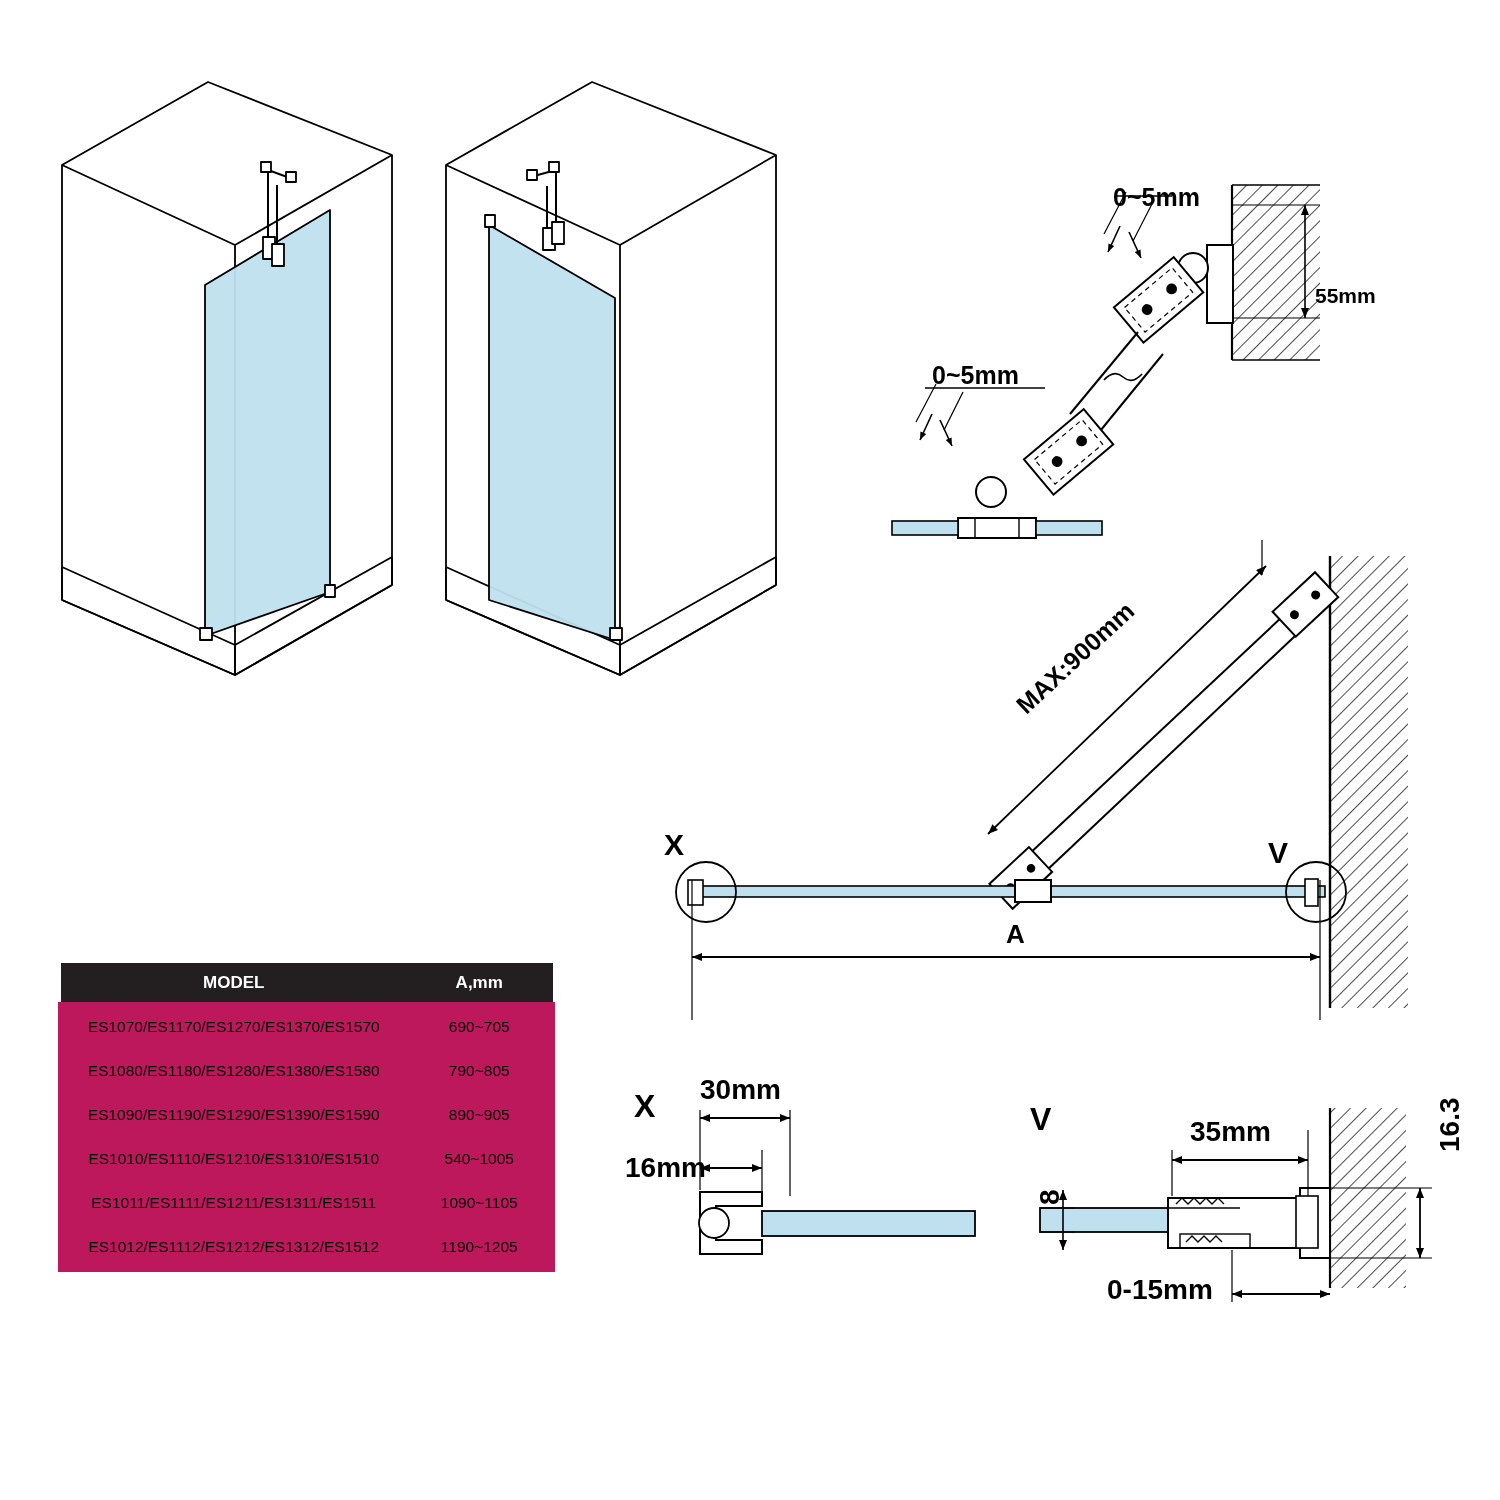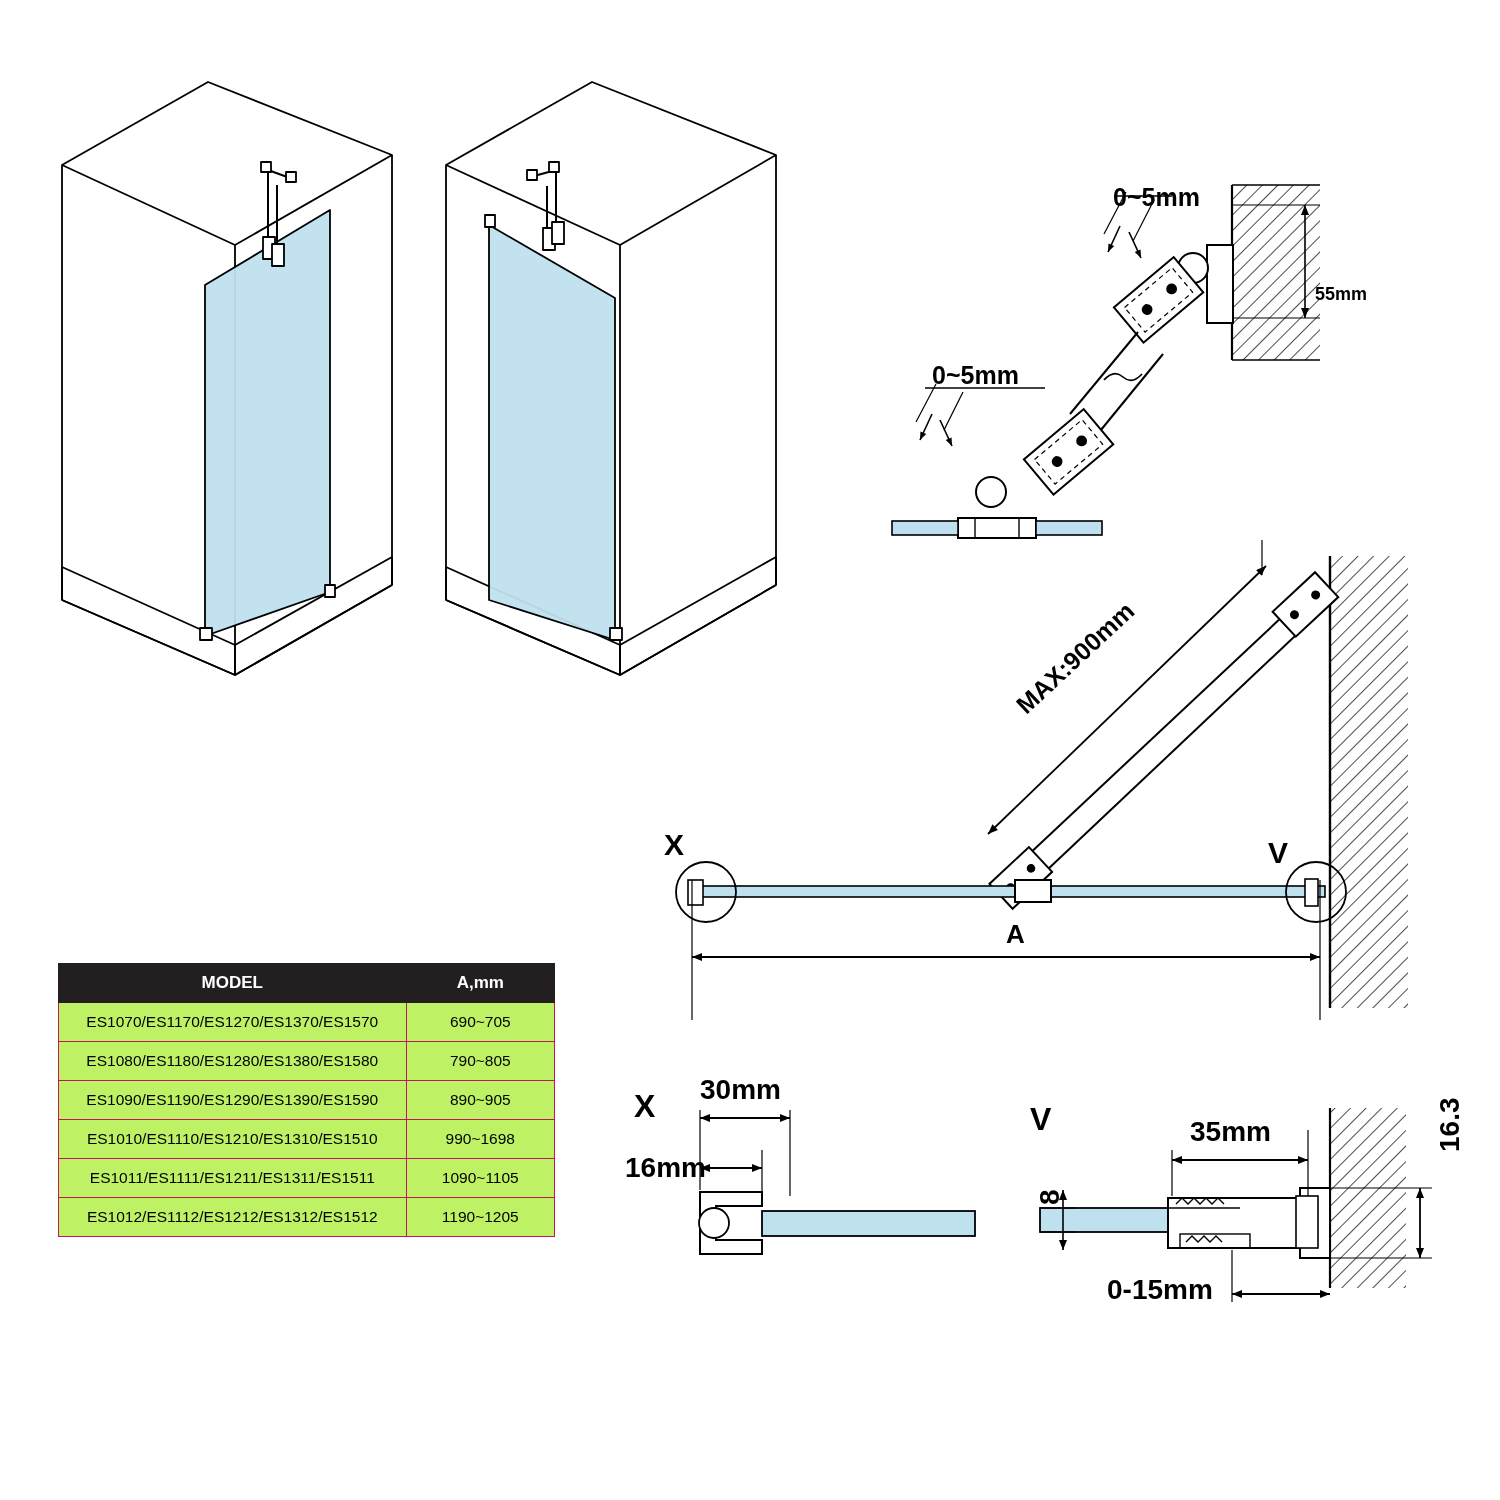--- a/index.html
+++ b/index.html
@@ -48,25 +48,25 @@
   #spec-table th {
     background: #231f20;
     color: #ffffff;
     font-weight: bold;
     font-size: 17px;
     padding: 9px 20px;
     border: 1px solid #231f20;
     text-align: center;
   }
   #spec-table td {
-    border: 1px solid #be185d;
+    border: 6px solid #be185d;
     padding: 8px 4px;
     text-align: center;
     color: #000;
-    background: #bef264;
+    background: #be185d;
     height: 22px;
   }
   #spec-table td.model {
     text-align: center;
     font-size: 15.5px;
   }
   #spec-table col.c1 { width: 348px; }
   #spec-table col.c2 { width: 149px; }
 </style>
 </head>
@@ -276,21 +276,21 @@
 
       <line x1="1232" y1="1294" x2="1330" y2="1294" stroke="#000" stroke-width="1.8" marker-start="url(#arrStart)" marker-end="url(#arrEnd)"></line>
       <line x1="1232" y1="1250" x2="1232" y2="1302" stroke="#000" stroke-width="1.2"></line>
     </g>
   </svg>
 
   <div class="lbl" style="left:1113px; top:185px; font-size:25px;">0~5mm</div>
 
   <div class="lbl" style="left:932px; top:363px; font-size:25px;">0~5mm</div>
 
-  <div class="lbl" style="left:1315px; top:285px; font-size:18px;">55mm</div>
+  <div class="lbl" style="left:1315px; top:285px; font-size:21px;">55mm</div>
 
   <div class="lbl" style="left:1012px; top:700px; font-size:25px; transform:rotate(-43deg); transform-origin:left top;">MAX:900mm</div>
 
   <div class="lbl" style="left:1006px; top:921px; font-size:26px;">A</div>
 
   <div class="lbl" style="left:664px; top:830px; font-size:30px;">X</div>
 
   <div class="lbl" style="left:1268px; top:838px; font-size:30px;">V</div>
 
   <div class="lbl" style="left:634px; top:1090px; font-size:32px;">X</div>
@@ -328,21 +328,21 @@
       <tr>
         <td class="model">ES1080/ES1180/ES1280/ES1380/ES1580</td>
         <td>790~805</td>
       </tr>
       <tr>
         <td class="model">ES1090/ES1190/ES1290/ES1390/ES1590</td>
         <td>890~905</td>
       </tr>
       <tr>
         <td class="model">ES1010/ES1110/ES1210/ES1310/ES1510</td>
-        <td>990~1698</td>
+        <td>540~1005</td>
       </tr>
       <tr>
         <td class="model">ES1011/ES1111/ES1211/ES1311/ES1511</td>
         <td>1090~1105</td>
       </tr>
       <tr>
         <td class="model">ES1012/ES1112/ES1212/ES1312/ES1512</td>
         <td>1190~1205</td>
       </tr>
     </tbody>

